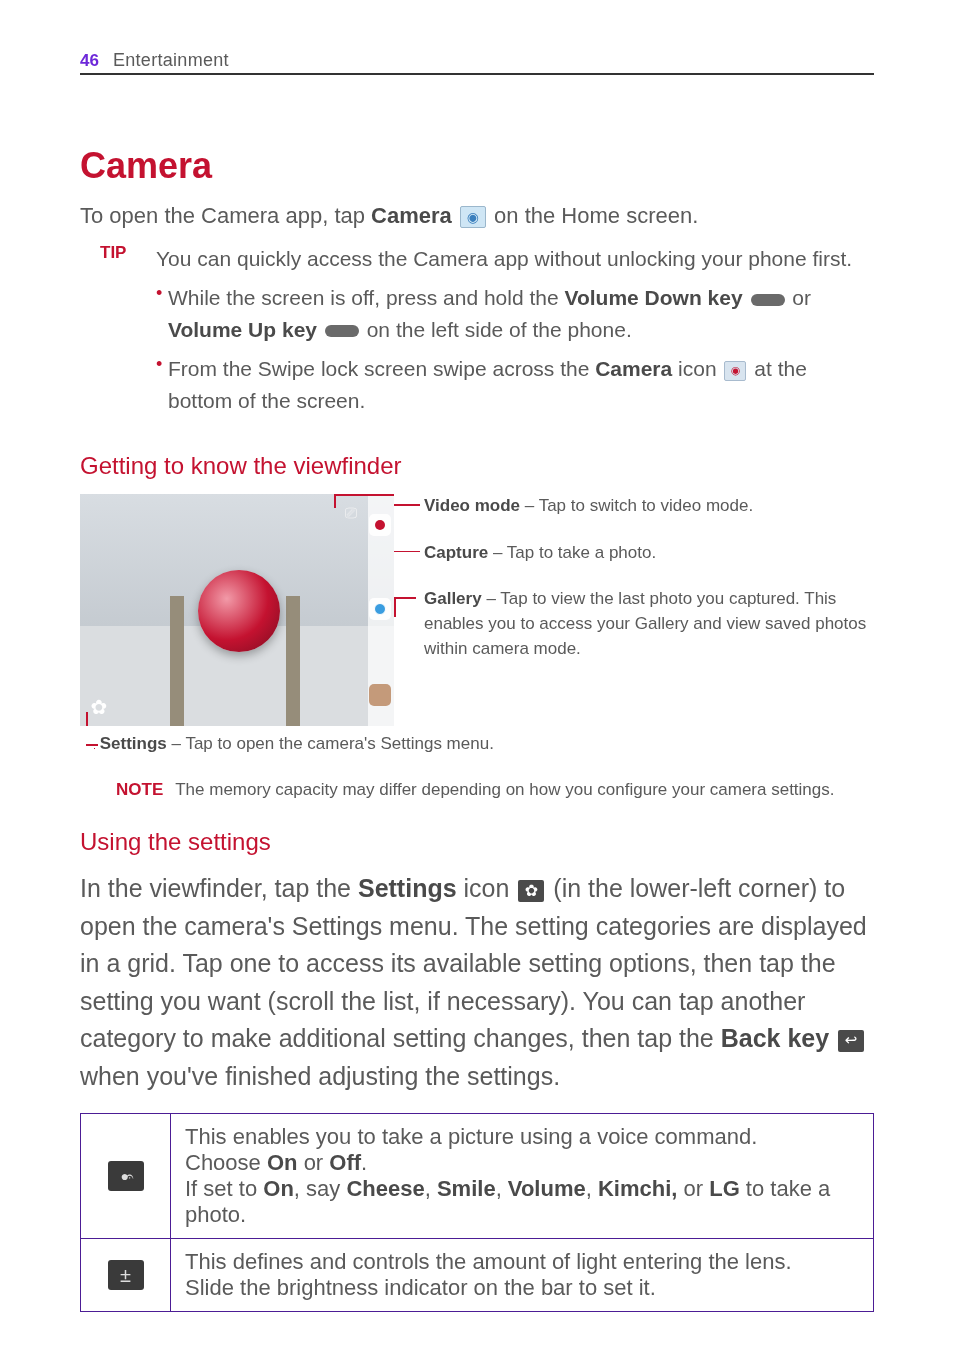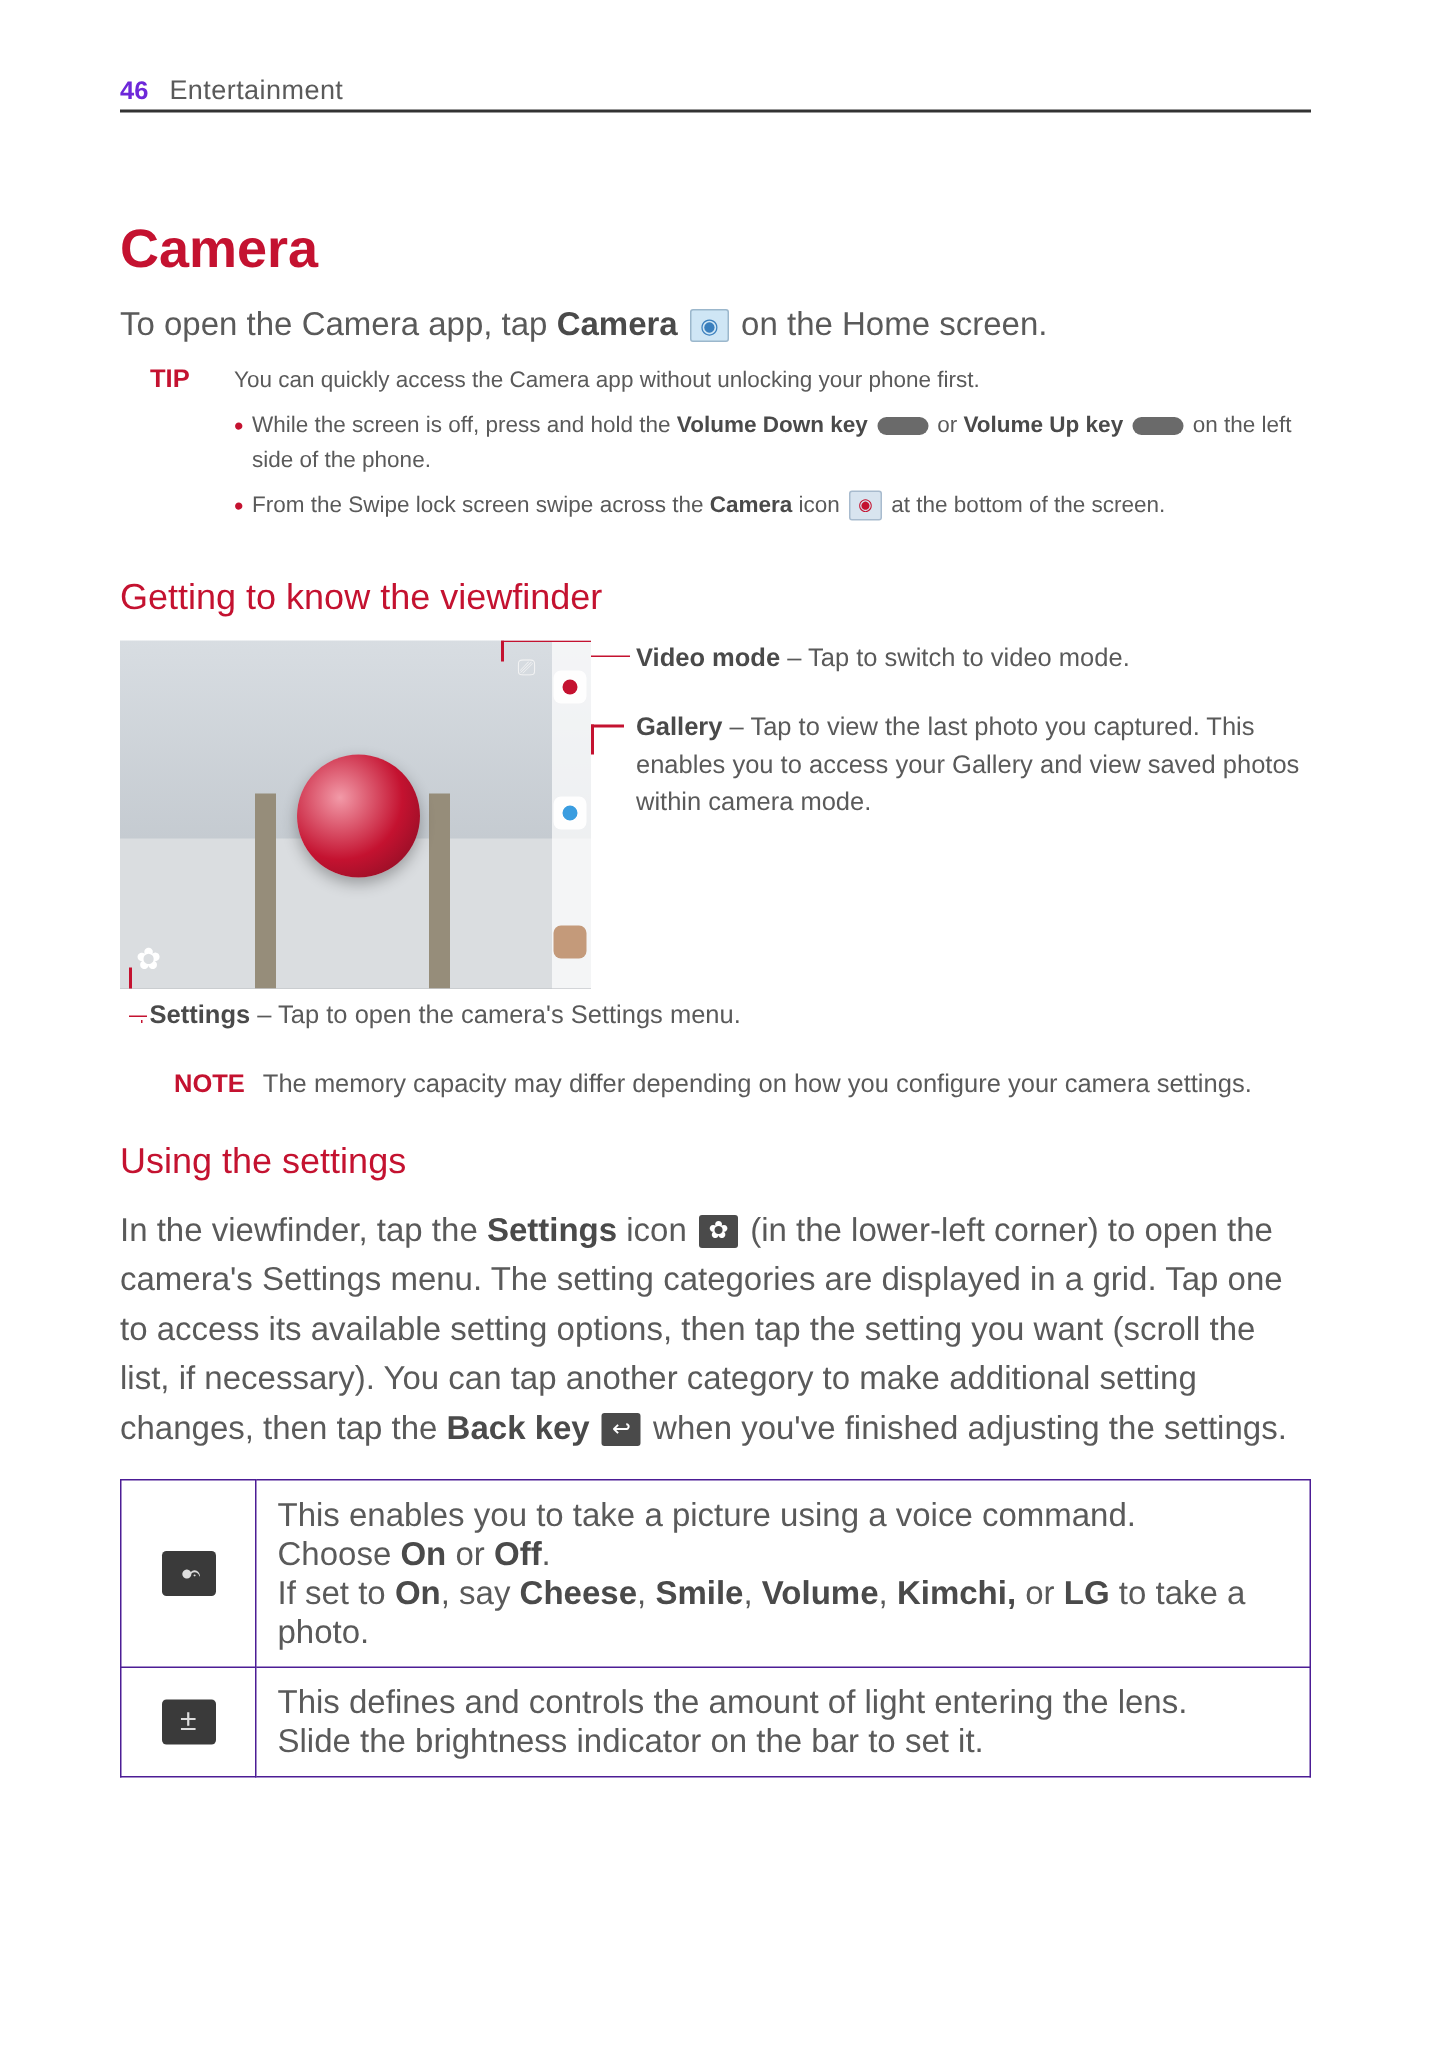--- a/index.html
+++ b/index.html
@@ -31,21 +31,21 @@
     }
     .body-text {
       font-size: 22px;
       color: #5a5a5a;
       line-height: 1.35;
       margin-bottom: 10px;
     }
     .bold { font-weight: bold; color: #4a4a4a; }
     .tip-block { display: flex; gap: 20px; margin-top: 12px; margin-left: 20px; }
     .tip-label { color: #c41230; font-weight: bold; font-size: 17px; flex-shrink: 0; min-width: 36px; }
-    .tip-content { font-size: 15px; color: #5a5a5a; line-height: 1.5; }
+    .tip-content { font-size: 21px; color: #5a5a5a; line-height: 1.5; }
     .bullet-list { list-style: none; margin-top: 8px; }
     .bullet-list li { position: relative; padding-left: 12px; margin-bottom: 8px; }
     .bullet-list li::before {
       content: "•"; position: absolute; left: 0; color: #c41230; font-size: 18px; line-height: 1.3;
     }
     .h2 {
       color: #c41230;
       font-size: 24px;
       font-weight: normal;
       margin-top: 28px;
@@ -89,21 +89,21 @@
     .anno-gallery { margin-top: 22px; }
     .line-h { position:absolute; height:1.5px; background:#c41230; }
     .line-v { position:absolute; width:1.5px; background:#c41230; }
     .settings-caption {
       font-size: 17px; color: #5a5a5a; margin-top: 8px; margin-left: 14px;
     }
     .settings-caption .aname { font-weight: bold; color: #4a4a4a; }
     .note-block { display: flex; gap: 12px; margin-top: 26px; margin-left: 36px; font-size: 17px; }
     .note-label { color: #c41230; font-weight: bold; flex-shrink: 0; }
     .note-text { color: #5a5a5a; }
-    .para { font-size: 22px; color: #5a5a5a; line-height: 1.5; margin-bottom: 0; }
+    .para { font-size: 25px; color: #5a5a5a; line-height: 1.5; margin-bottom: 0; }
     .inline-icon {
       display: inline-flex; width: 26px; height: 22px; background: #4a4a4a;
       vertical-align: middle; align-items: center; justify-content: center;
       color: #fff; font-size: 14px; border-radius: 2px; margin: 0 2px;
     }
     .inline-icon.camera { background: #cfe6f5; border:1px solid #9bb7cc; color:#3a7fbd; }
     .inline-icon.cam2 { background: #d8e4ef; border:1px solid #a8bbce; width:22px; height:20px; }
     .inline-icon.key { background:#6a6a6a; width:34px; height:12px; border-radius:6px; }
     .inline-icon.back::before { content:"↩"; font-size:15px; }
     .inline-icon.gear::before { content:"✿"; font-size:16px; }
@@ -177,20 +177,24 @@
       <div class="line-v" style="left:254px; top:0; height:14px;"></div>
       <div class="line-h" style="left:254px; top:0; width:90px;"></div>
       <div class="line-v" style="left:6px; top:218px; height:30px;"></div>
     </div>
   </div>
   <div class="annotations">
     <div class="anno">
       <div class="line-h" style="left:-30px; top:10px; width:26px;"></div>
       <span class="aname">Video mode</span><span> – Tap to switch to video mode.</span>
     </div>
+    <div class="anno anno-capture">
+      <div class="line-h" style="left:-30px; top:10px; width:26px;"></div>
+      <span class="aname">Capture</span><span> – Tap to take a photo.</span>
+    </div>
     <div class="anno anno-gallery">
       <div class="line-h" style="left:-30px; top:10px; width:22px;"></div>
       <div class="line-v" style="left:-30px; top:10px; height:20px;"></div>
       <span class="aname">Gallery</span><span> – Tap to view the last photo you captured. This enables you to access your Gallery and view saved photos within camera mode.</span>
     </div>
   </div>
 </div>
 <div class="settings-caption">
   <div class="line-h" style="position:relative; display:inline-block; width:1px;"></div>
   <span style="position:relative;">

